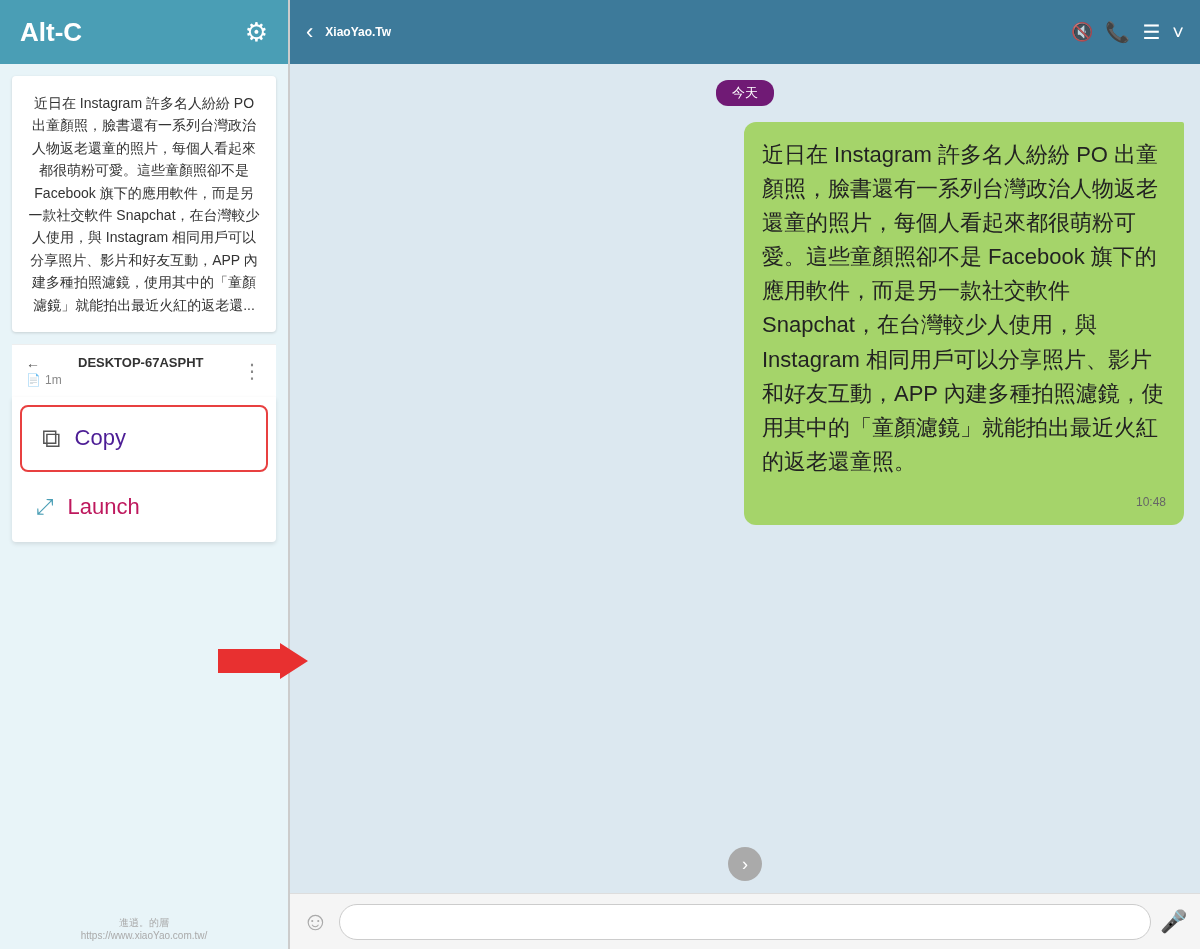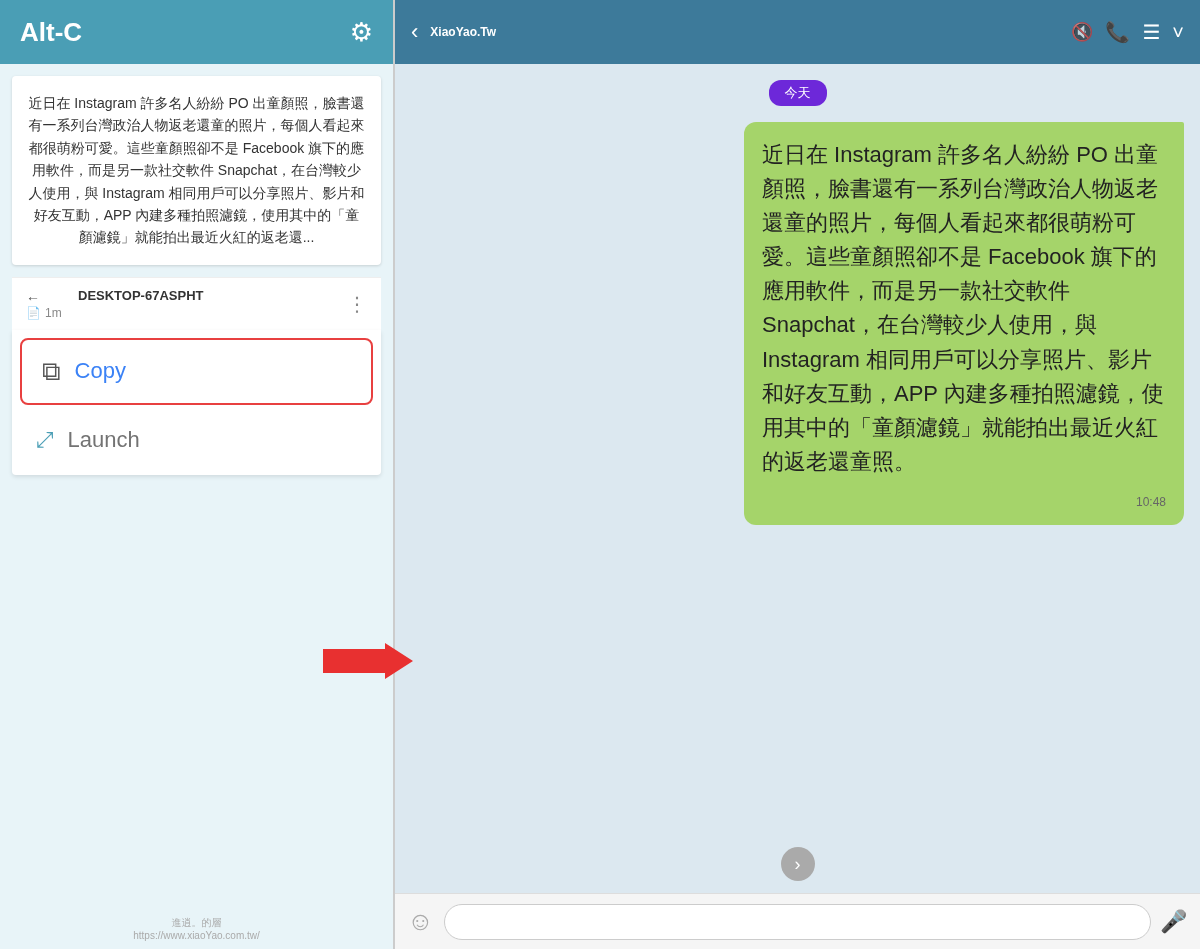--- a/index.html
+++ b/index.html
@@ -6,21 +6,21 @@
     body {
       width: 1200px;
       height: 949px;
       display: flex;
       font-family: 'Segoe UI', Arial, sans-serif;
       overflow: hidden;
     }
 
     
     .left-panel {
-      width: 393px;
+      width: 288px;
       height: 949px;
       background: #e8f4f8;
       display: flex;
       flex-direction: column;
       position: relative;
     }
 
     .left-header {
       background: #4a9eb5;
       height: 64px;
@@ -134,42 +134,42 @@
       background: white;
     }
 
     .copy-icon {
       font-size: 26px;
       color: #555;
     }
 
     .copy-label {
       font-size: 22px;
-      color: #3b82f6;
+      color: #4c1d95;
       font-weight: 500;
     }
 
     .launch-button {
       display: flex;
       align-items: center;
       gap: 14px;
       padding: 14px 20px;
       cursor: pointer;
       background: white;
       margin: 0 4px 8px 4px;
     }
 
     .launch-icon {
       font-size: 22px;
       color: #4a9eb5;
     }
 
     .launch-label {
       font-size: 22px;
-      color: #737373;
+      color: #be185d;
     }
 
     
     .arrow-container {
       position: absolute;
       bottom: 270px;
       right: -20px;
       z-index: 10;
       display: flex;
       align-items: center;
@@ -234,21 +234,21 @@
     .chat-area {
       flex: 1;
       padding: 16px;
       overflow-y: auto;
       display: flex;
       flex-direction: column;
       align-items: center;
     }
 
     .date-badge {
-      background: #6d28d9;
+      background: #701a75;
       color: white;
       font-size: 13px;
       padding: 4px 16px;
       border-radius: 12px;
       margin-bottom: 16px;
     }
 
     .message-bubble {
       background: #a5d46a;
       border-radius: 12px 2px 12px 12px;

